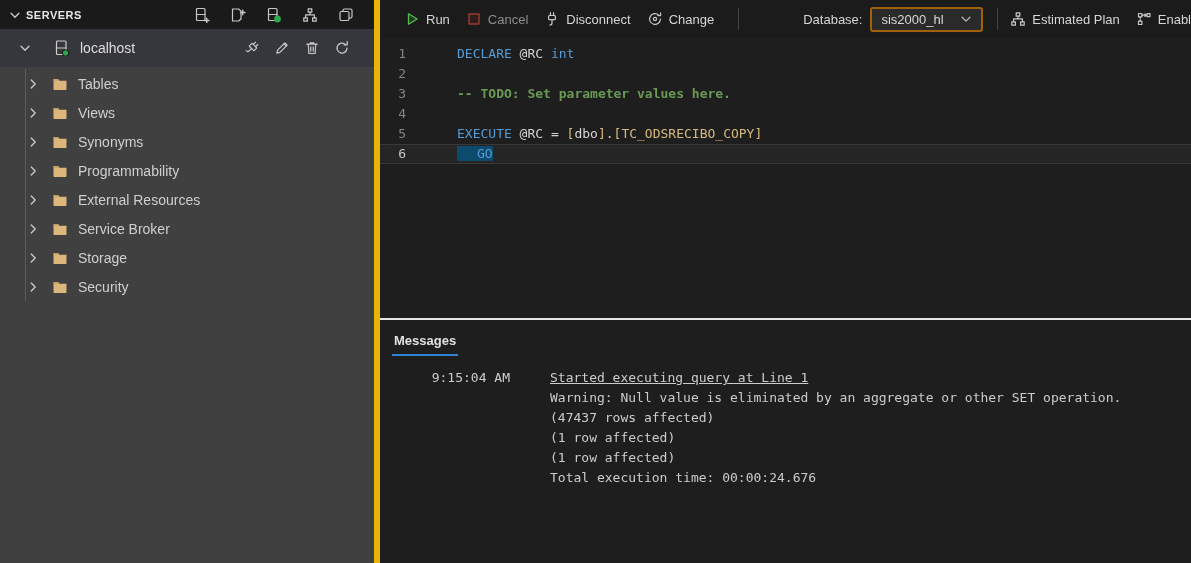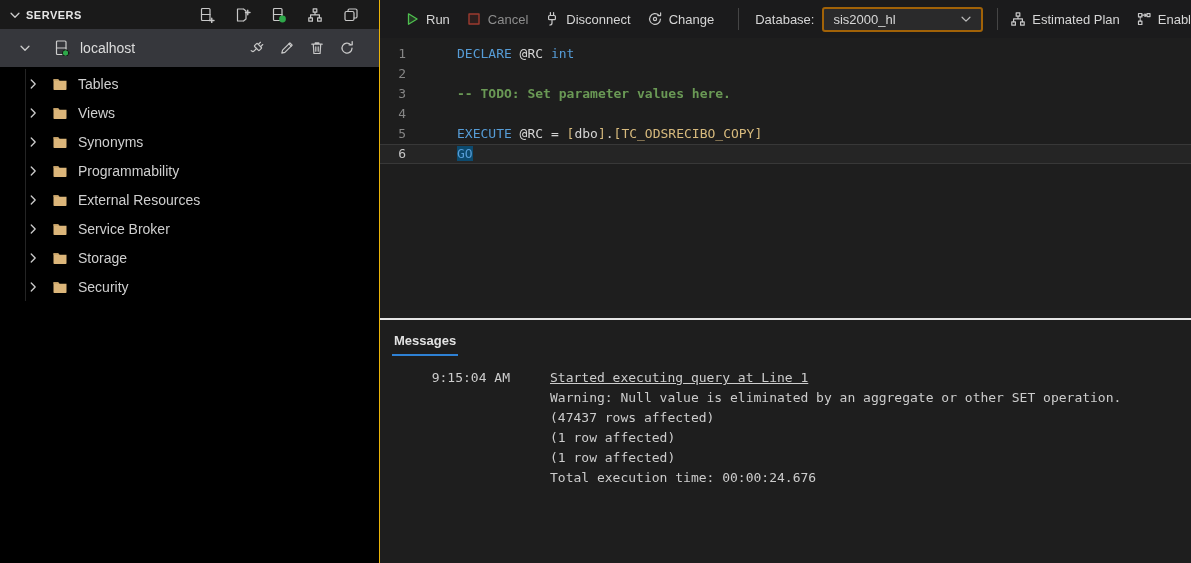--- a/index.html
+++ b/index.html
@@ -1,21 +1,21 @@
 <!DOCTYPE html>
 <html><head>
 <meta charset="utf-8">
 <style>
   * { margin:0; padding:0; box-sizing:border-box; }
   html,body { width:1191px; height:563px; overflow:hidden; background:#1e1e1e;
     font-family:"Liberation Sans", sans-serif; }
   .app { display:flex; width:1191px; height:563px; }
 
   
-  .sidebar { width:380px; background:#000000; border-right:1px solid #eab308;
+  .sidebar { width:380px; background:#404040; border-right:6px solid #eab308;
     display:flex; flex-direction:column; flex-shrink:0; }
   .sb-header { height:29px; display:flex; align-items:center; padding:0 20px 0 8px;
     background:#1a1a1a; }
   .sb-title { font-size:11px; font-weight:bold; letter-spacing:.5px; color:#e6e6e6; margin-left:4px; }
   .sb-header-icons { margin-left:auto; display:flex; gap:20px; align-items:center; }
   .srv-row { height:38px; display:flex; align-items:center; background:#36373c; padding:0 24px 0 18px; }
   .srv-name { color:#dddddd; font-size:14px; margin-left:10px; }
   .srv-actions { margin-left:auto; display:flex; gap:14px; align-items:center; }
   .tree { position:relative; padding-top:2px; }
   .tree::before { content:""; position:absolute; left:25px; top:2px; bottom:0; width:1px;
@@ -26,39 +26,39 @@
 
   
   .main { flex:1; display:flex; flex-direction:column; min-width:0; }
 
   .toolbar { height:38px; background:#1b1b1c; display:flex; align-items:center;
     padding-left:24px; flex-shrink:0; white-space:nowrap; overflow:hidden; }
   .tb-item { display:flex; align-items:center; gap:6px; font-size:13px; color:#d6d6d6; cursor:pointer; }
   .tb-item + .tb-item { margin-left:16px; }
   .tb-item.dim { color:#8d8d8d; cursor:default; }
   .tb-sep { width:1px; height:22px; background:#454545; margin:0 16px 0 24px; flex-shrink:0; }
-  .db-label { font-size:13px; color:#d6d6d6; margin-right:8px; }
+  .db-label { font-size:13px; color:#d6d6d6; margin-right:8px;margin-left:48px; }
   .db-select { width:211px; height:25px; background:#2a2a2b; border:2px solid #a16207;
     border-radius:3px; display:flex; align-items:center; padding:0 8px 0 9px;
     color:#d8d8d8; font-size:13px; cursor:pointer; }
   .db-select .chev { margin-left:auto; }
 
   .editor { height:280px; background:#1e1e1e; padding-top:6px; flex-shrink:0; cursor:text; }
   .code-line { display:flex; height:20px; line-height:20px;
     font-family:"DejaVu Sans Mono", monospace; font-size:13px; }
   .code-line .num { width:26px; text-align:right; color:#858585; flex-shrink:0; }
   .code-line .src { padding-left:51px; white-space:pre; }
   .code-line.cur { background:rgba(255,255,255,.035);
     box-shadow: inset 0 1px 0 rgba(255,255,255,.09), inset 0 -1px 0 rgba(255,255,255,.09); }
   .code-line.cur .num { color:#c6c6c6; }
   .tok-kw { color:#569cd6; }
   .tok-cm { color:#6a9955;font-weight:bold; }
   .tok-gold { color:#d7ba7d; }
   .tok-pl { color:#d4d4d4; }
-  .tok-sel { background:#0c4a6e; }
+  .tok-sel { background:#0c4a6e;padding-left:20px; }
 
   .panel { flex:1; border-top:2px solid #e5e5e5; background:#1e1e1e; display:flex; flex-direction:column; }
   .panel-tabs { height:36px; display:flex; align-items:flex-end; padding-left:12px; flex-shrink:0; }
   .panel-tab { font-size:13px; font-weight:bold; color:#e2e2e2; padding:0 2px 6px 2px;
     border-bottom:2px solid #2e81d4; cursor:pointer; }
   .messages { padding-top:12px; font-family:"DejaVu Sans Mono", monospace; font-size:13px;
     color:#cccccc; }
   .msg-row { display:flex; height:20px; line-height:20px; }
   .msg-time { width:104px; margin-left:26px; text-align:right; flex-shrink:0; white-space:pre; }
   .msg-text { margin-left:40px; white-space:pre; }

